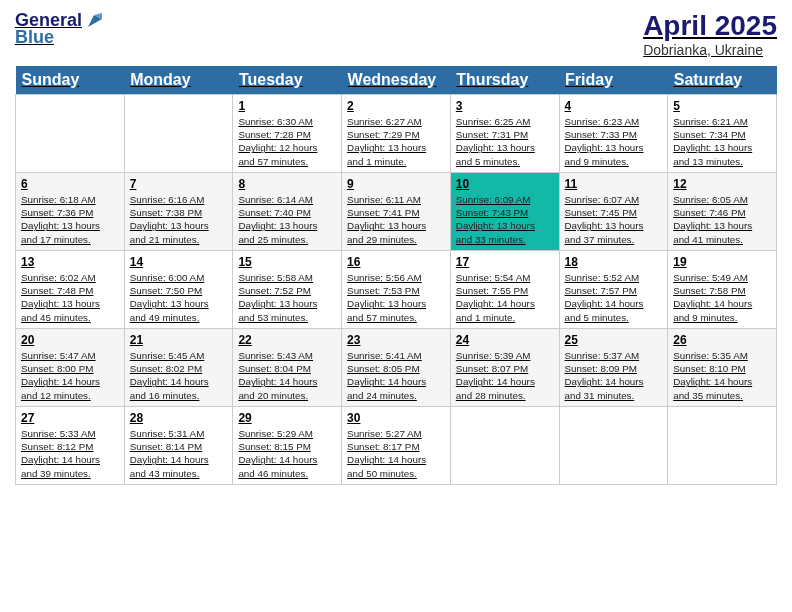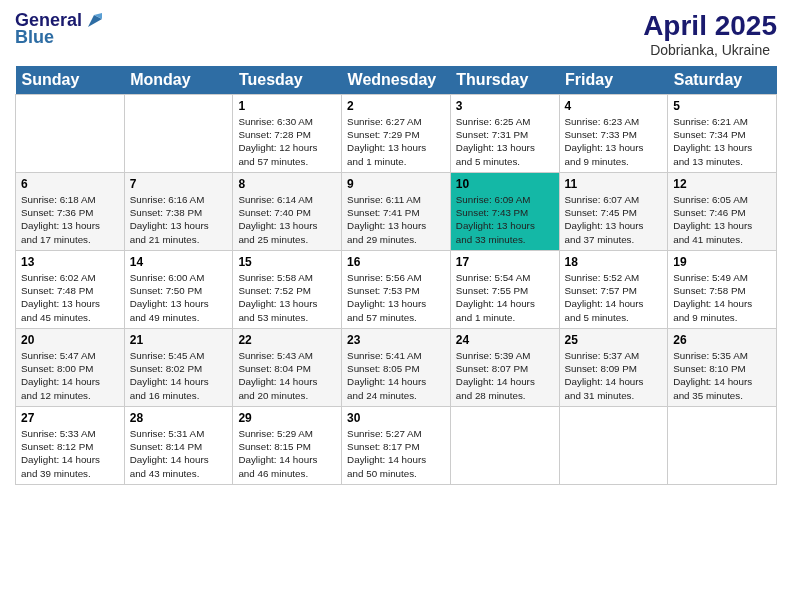--- a/index.html
+++ b/index.html
@@ -8,33 +8,34 @@
       background: #fff;
       width: 792px;
       height: 612px;
       overflow: hidden;
     }
     .page {
       width: 792px;
       height: 536px;
       background: #fff;
       padding: 10px 15px;
+      text-decoration: underline;
     }
     .header {
       display: flex;
       justify-content: space-between;
       align-items: flex-start;
       margin-bottom: 8px;
     }
     .logo {
       display: flex;
       align-items: center;
     }
     .title-area {
-      text-align: center;
+      text-align: left;
     }
     .main-title {
       font-size: 28px;
       color: #1a1a6e;
       font-weight: bold;
     }
     .subtitle {
       font-size: 14px;
       color: #333;
     }

